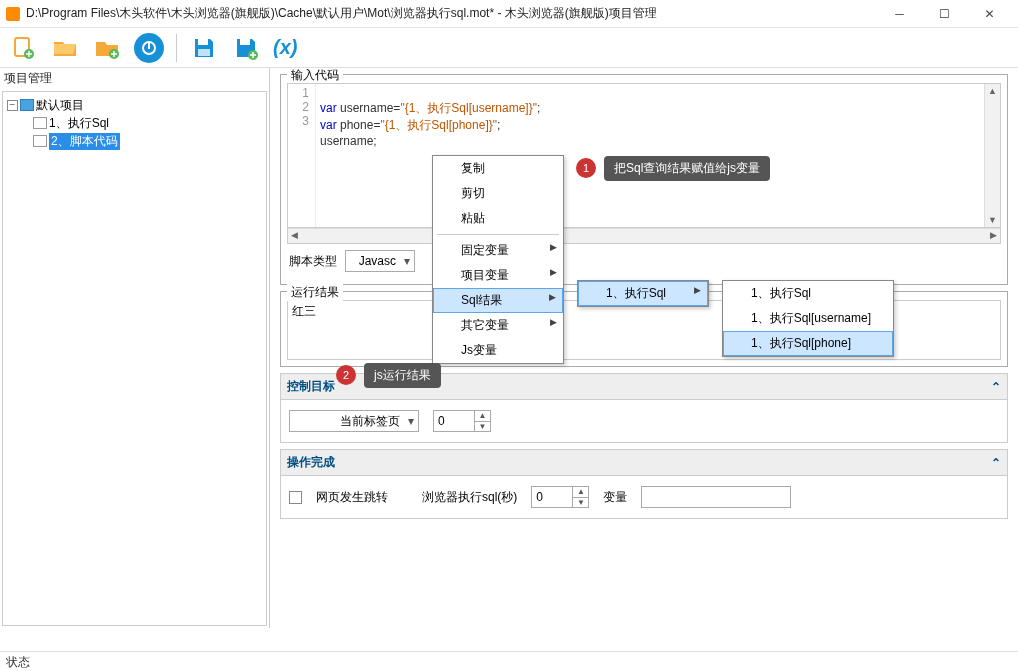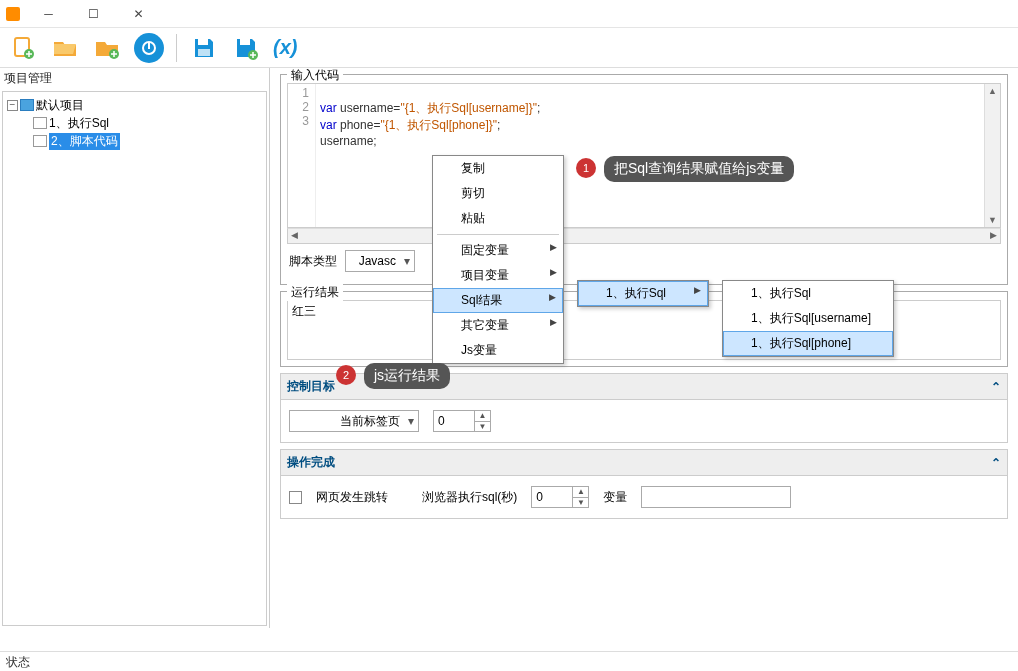--- a/index.html
+++ b/index.html
@@ -49,27 +49,28 @@
 .input { height:22px; border:1px solid #aaa; padding:0 4px; background:#fff; }
 .btn { height:24px; padding:0 16px; border:1px solid #aaa; background:#f2f2f2; display:inline-flex; align-items:center; }
 .btn.disabled { color:#aaa; }
 .statusbar { position:absolute; bottom:0; left:0; right:0; height:20px; padding:2px 6px; color:#333; background:#fff; border-top:1px solid #ddd;}
 .ctx-menu { position:absolute; background:#fff; border:1px solid #888; box-shadow:2px 2px 4px rgba(0,0,0,.2); z-index:50; }
 .ctx-item { padding:4px 22px 4px 28px; min-width:130px; white-space:nowrap; position:relative; }
 .ctx-item.hover { background:#cde6ff; border:1px solid #5fa6e8; padding:3px 21px 3px 27px; }
 .ctx-item.arrow::after { content:"▶"; position:absolute; right:6px; font-size:9px; color:#444; }
 .ctx-sep { height:1px; background:#ccc; margin:3px 4px; }
 .badge { position:absolute; width:20px; height:20px; background:#cc3333; border-radius:10px; color:#fff; display:flex; align-items:center; justify-content:center; font-size:11px; z-index:60; }
-.callout { position:absolute; background:#555; color:#fff; padding:4px 10px; border-radius:10px; font-size:14px; z-index:60; }
+.callout { position:absolute; background:#555; color:#fff; padding:4px 10px; border-radius:4px; font-size:12px; z-index:60; }
 </style>
 </head>
 <body>
 
 <div class="titlebar">
   <span class="titlebar-icon"></span>
+  <span class="titlebar-text">D:\Program Files\木头软件\木头浏览器(旗舰版)\Cache\默认用户\Mot\浏览器执行sql.mot* - 木头浏览器(旗舰版)项目管理</span>
   <div class="win-controls">
     <div class="win-btn">─</div>
     <div class="win-btn">☐</div>
     <div class="win-btn">✕</div>
   </div>
 </div>
 
 <div class="toolbar">
   <span class="tb-icon">
       <svg width="28" height="28">

